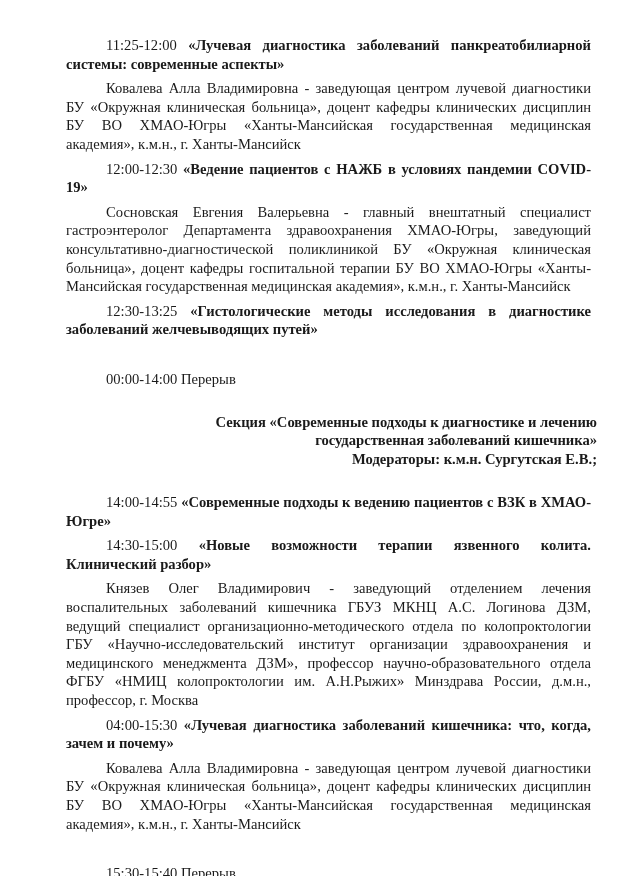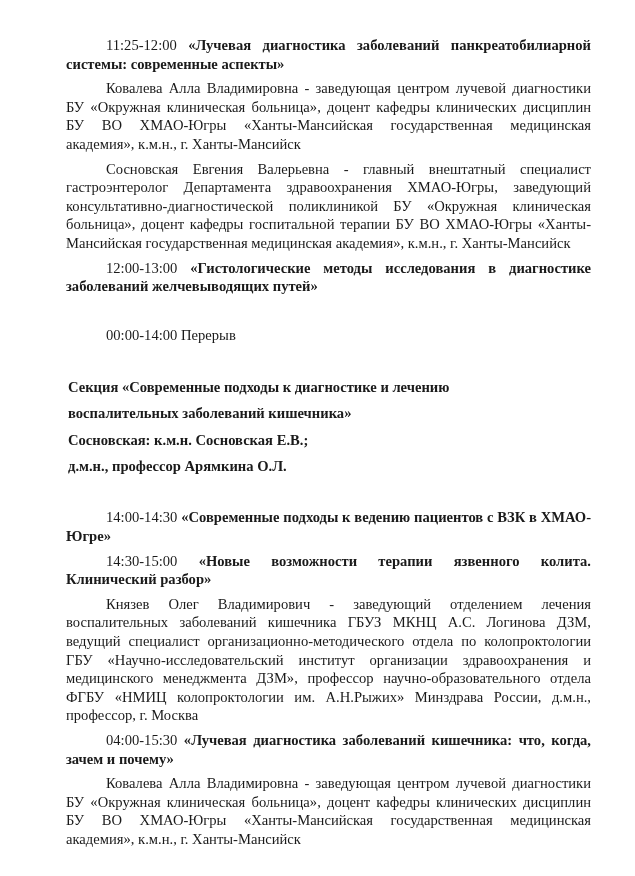--- a/index.html
+++ b/index.html
@@ -5,56 +5,56 @@
   html, body { margin: 0; padding: 0; background: #ffffff; }
   body { width: 635px; height: 876px; overflow: hidden; position: relative; }
   .page {
     position: absolute; left: 60px; top: 30px; width: 537px;
     font-family: "Liberation Serif", serif;
     font-size: 14.6px; line-height: 18.6px; color: #1a1a1a;
   }
   .p { text-align: justify; text-indent: 40px; margin: 6px; }
   .p b { font-weight: bold; }
   .gap { height: 18.6px; }
-  .section { text-align: left; font-weight: bold; margin: 8px; }
+  .section { text-align: right; font-weight: bold; margin: 0; }
   .time { font-weight: normal; }
 </style>
 </head>
 <body>
 
 <div class="page">
 
   <div>
     <p class="p"><span class="time">11:25-12:00</span> <b>«Лучевая диагностика заболеваний панкреатобилиарной системы: современные аспекты»</b></p>
     <p class="p">Ковалева Алла Владимировна - заведующая центром лучевой диагностики БУ «Окружная клиническая больница», доцент кафедры клинических дисциплин БУ ВО ХМАО-Югры «Ханты-Мансийская государственная медицинская академия», к.м.н., г. Ханты-Мансийск</p>
   </div>
 
   <div>
+    <p class="p"><span class="time">12:00-12:30</span> <b>«Ведение пациентов с НАЖБ в условиях пандемии COVID-19»</b></p>
     <p class="p">Сосновская Евгения Валерьевна - главный внештатный специалист гастроэнтеролог Департамента здравоохранения ХМАО-Югры, заведующий консультативно-диагностической поликлиникой БУ «Окружная клиническая больница», доцент кафедры госпитальной терапии БУ ВО ХМАО-Югры «Ханты-Мансийская государственная медицинская академия», к.м.н., г. Ханты-Мансийск</p>
   </div>
 
   <div>
-    <p class="p"><span class="time">12:00-13:00</span> <b>«Гистологические методы исследования в диагностике заболеваний желчевыводящих путей»</b></p>
+    <p class="p"><span class="time">12:30-13:25</span> <b>«Гистологические методы исследования в диагностике заболеваний желчевыводящих путей»</b></p>
   </div>
 
   <div class="gap"></div>
   <p class="p">00:00-14:00 Перерыв</p>
   <div class="gap"></div>
 
   <div>
     <p class="section">Секция «Современные подходы к диагностике и лечению</p>
-    <p class="section">воспалительных заболеваний кишечника»</p>
-    <p class="section">Сосновская: к.м.н. Сосновская Е.В.;</p>
-    <p class="section">д.м.н., профессор Арямкина О.Л.</p>
+    <p class="section">государственная заболеваний кишечника»</p>
+    <p class="section">Модераторы: к.м.н. Сургутская Е.В.;</p>
   </div>
 
   <div class="gap"></div>
 
   <div>
-    <p class="p"><span class="time">14:00-14:30</span> <b>«Современные подходы к ведению пациентов с ВЗК в ХМАО-Югре»</b></p>
+    <p class="p"><span class="time">14:00-14:55</span> <b>«Современные подходы к ведению пациентов с ВЗК в ХМАО-Югре»</b></p>
   </div>
 
   <div>
     <p class="p"><span class="time">14:30-15:00</span> <b>«Новые возможности терапии язвенного колита. Клинический разбор»</b></p>
     <p class="p">Князев Олег Владимирович - заведующий отделением лечения воспалительных заболеваний кишечника ГБУЗ МКНЦ А.С. Логинова ДЗМ, ведущий специалист организационно-методического отдела по колопроктологии ГБУ «Научно-исследовательский институт организации здравоохранения и медицинского менеджмента ДЗМ», профессор научно-образовательного отдела ФГБУ «НМИЦ колопроктологии им. А.Н.Рыжих» Минздрава России, д.м.н., профессор, г. Москва</p>
   </div>
 
   <div>
     <p class="p"><span class="time">04:00-15:30</span> <b>«Лучевая диагностика заболеваний кишечника: что, когда, зачем и почему»</b></p>
     <p class="p">Ковалева Алла Владимировна - заведующая центром лучевой диагностики БУ «Окружная клиническая больница», доцент кафедры клинических дисциплин БУ ВО ХМАО-Югры «Ханты-Мансийская государственная медицинская академия», к.м.н., г. Ханты-Мансийск</p>

